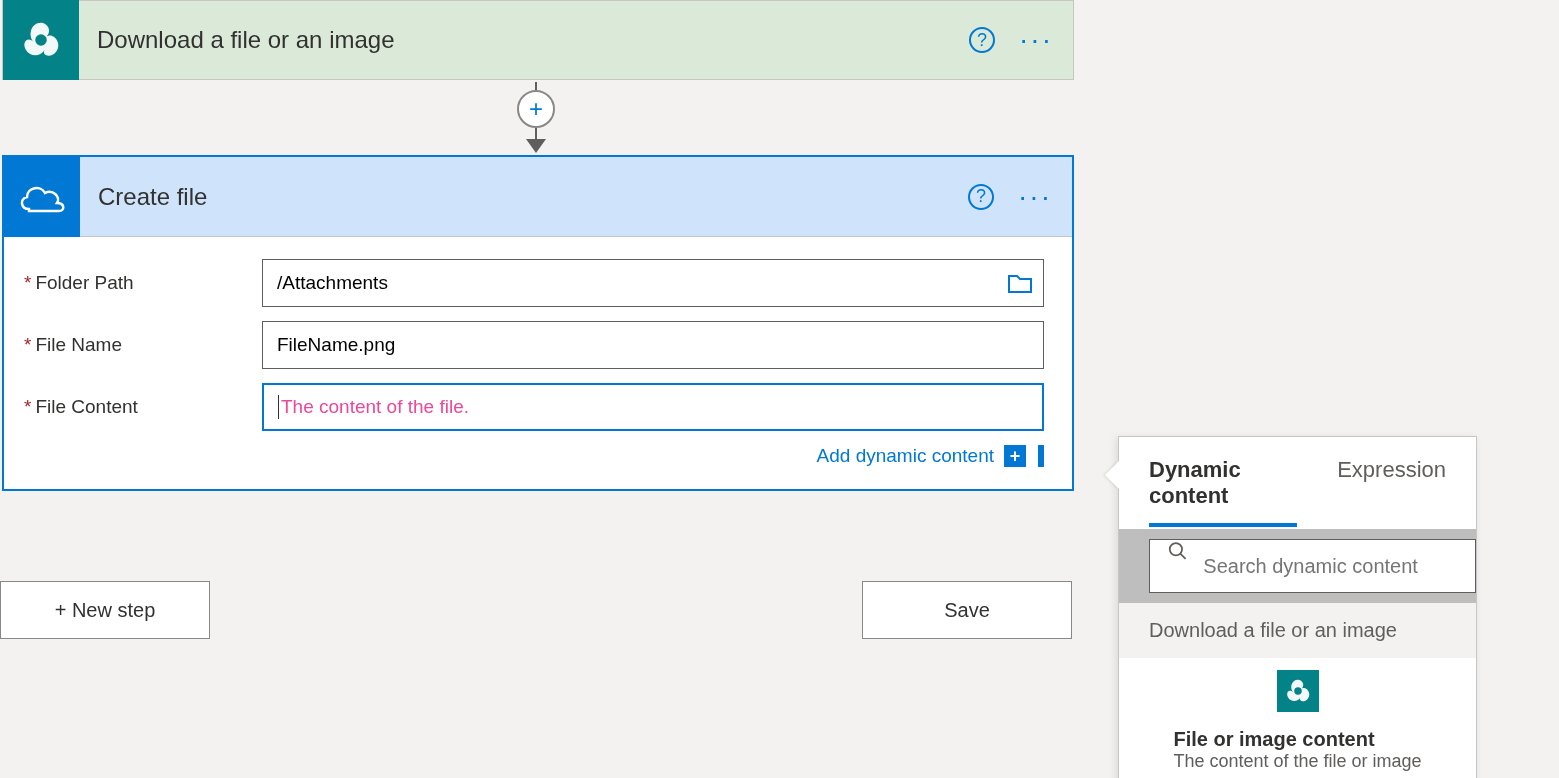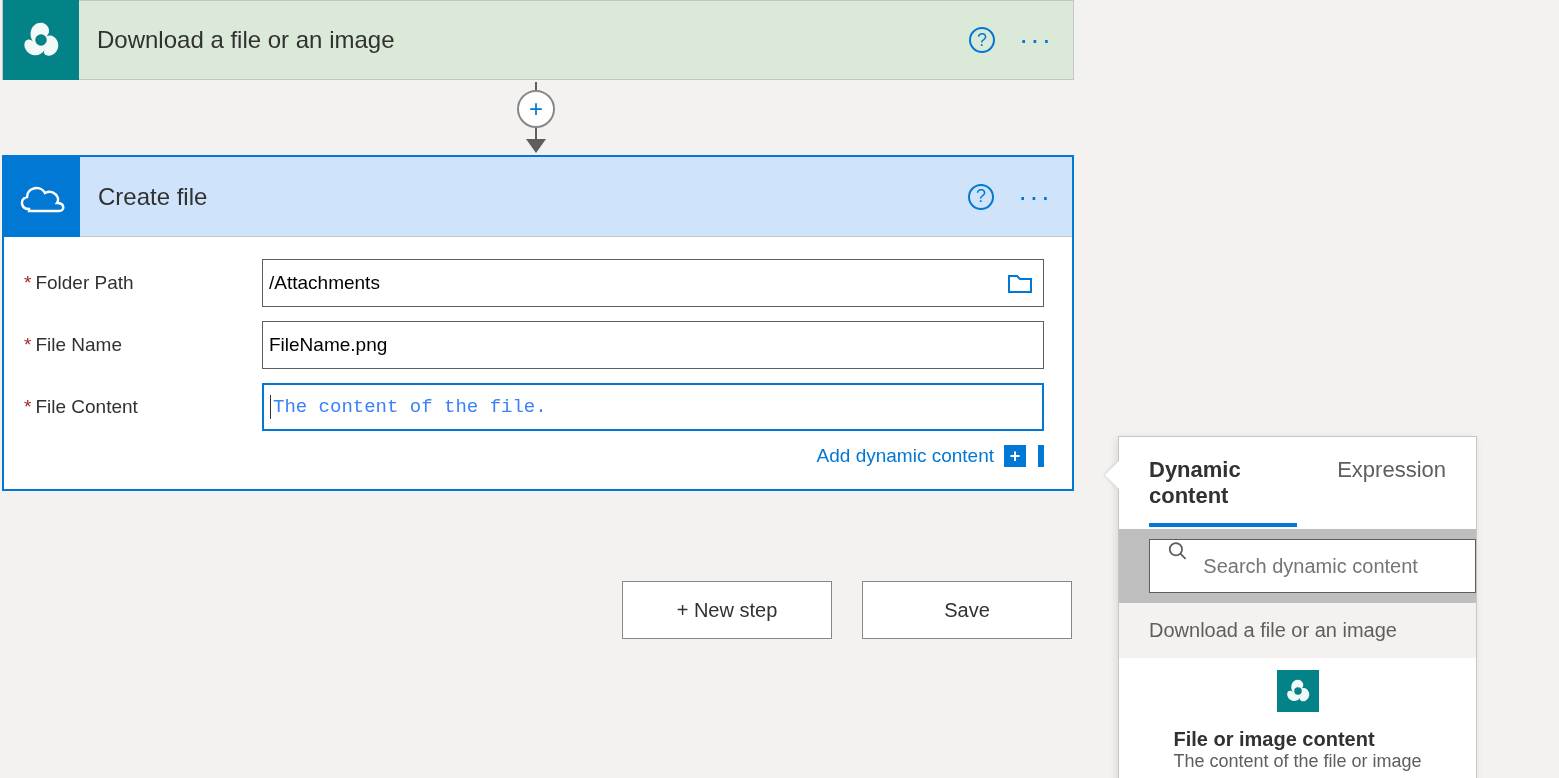--- a/index.html
+++ b/index.html
@@ -142,21 +142,21 @@
     color:#323130;
     display:flex;
     align-items:flex-start;
   }
   .req-star { color:#a4262c; margin-right:4px; }
   .form-input {
     flex:1;
     height: 48px;
     border:1px solid #605e5c;
     font-size:19px;
-    padding: 0 6px;
+    padding: 0 14px;
     display:flex;
     align-items:center;
     background:#fff;
     position:relative;
   }
   .form-input.active { border:2.5px solid #0078d4; }
   .form-input input {
     border:none; outline:none; width:100%; font-size:19px;
     background:transparent;
   }
@@ -168,21 +168,21 @@
     color:#0078d4;
     cursor:pointer;
   }
   .text-cursor {
     display:inline-block;
     width:1px; height:24px;
     background:#323130;
     margin-right:2px;
     vertical-align:middle;
   }
-  .placeholder-text { color:#3b82f6;font-family:Liberation Mono, monospace; }
+  .placeholder-text { color:#ec4899; }
 
   .add-dyn-row {
     display:flex;
     justify-content:flex-end;
     gap:10px;
     margin-top:6px;
     margin-bottom:10px;
   }
   .add-dyn-link {
     color:#0078d4;
@@ -200,21 +200,21 @@
   .collapse-bar {
     width:6px;height:22px;
     background:#0078d4;
     margin-left:2px;
   }
 
   
   .bottom-buttons {
     width:1072px;
     display:flex;
-    justify-content:flex-end;
+    justify-content:space-between;
     gap:30px;
     margin-top:90px;
   }
   .btn {
     height:58px;
     min-width:210px;
     border:1px solid #8a8886;
     background:#fff;
     font-size:20px;
     color:#323130;

